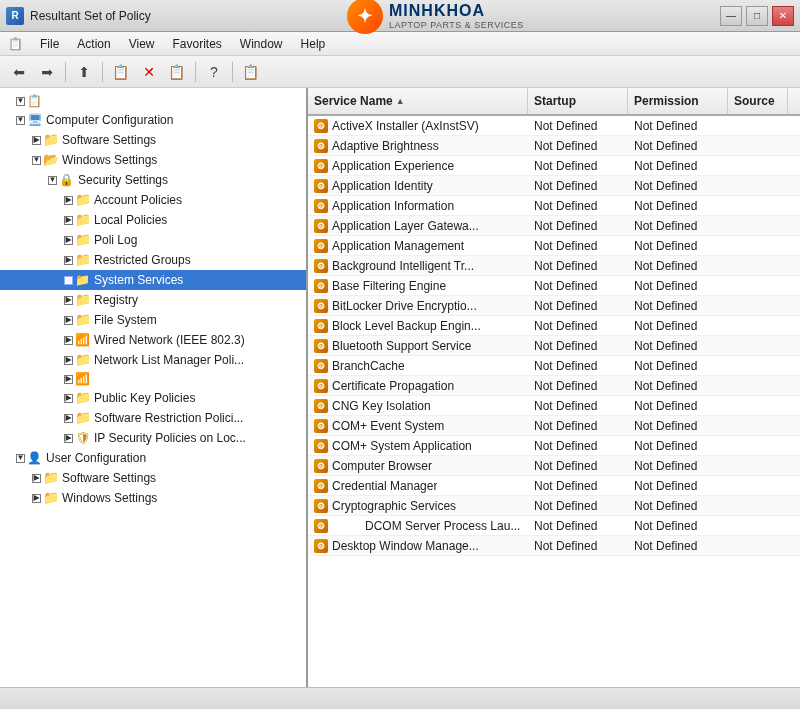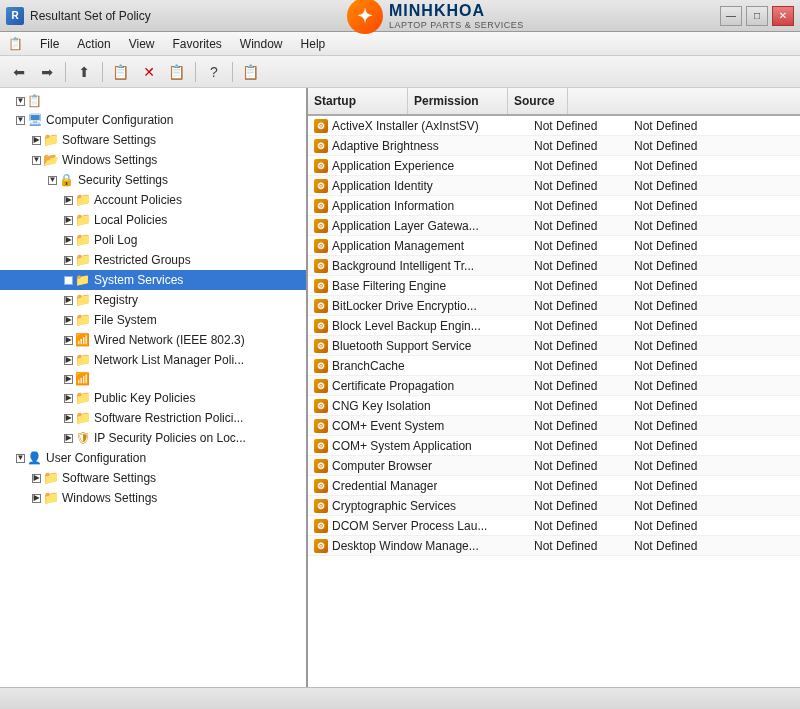--- a/index.html
+++ b/index.html
@@ -534,20 +534,24 @@
         <span class="tree-icon folder-yellow">📁</span>
         <span class="tree-label">Windows Settings</span>
       </div>
 
     </div>
   </div>
 
   <div class="right-panel">
 
     <div class="table-header">
+      <div class="col-header col-service">
+        <span>Service Name</span>
+        <span class="col-sort-arrow">▲</span>
+      </div>
       <div class="col-header col-startup">
         <span>Startup</span>
       </div>
       <div class="col-header col-permission">
         <span>Permission</span>
       </div>
       <div class="col-header col-source">
         <span>Source</span>
       </div>
     </div>
@@ -729,21 +733,21 @@
             <span class="svc-icon">⚙</span>
             <span style="overflow: hidden; text-overflow: ellipsis; white-space: nowrap; max-width: 190px;">Cryptographic Services</span>
           </div>
           <div class="table-cell cell-startup">Not Defined</div>
           <div class="table-cell cell-permission">Not Defined</div>
           <div class="table-cell cell-source"></div>
         </div>
         <div class="table-row">
           <div class="table-cell cell-service">
             <span class="svc-icon">⚙</span>
-            <span style="overflow: hidden; text-overflow: ellipsis; white-space: nowrap; max-width: 190px;">DCOM Server Process Lau...</span>
+            <span style="overflow: hidden; text-overflow: ellipsis; white-space: nowrap; max-width: 190px; margin-left: 33px;">DCOM Server Process Lau...</span>
           </div>
           <div class="table-cell cell-startup">Not Defined</div>
           <div class="table-cell cell-permission">Not Defined</div>
           <div class="table-cell cell-source"></div>
         </div>
         <div class="table-row even">
           <div class="table-cell cell-service">
             <span class="svc-icon">⚙</span>
             <span style="overflow: hidden; text-overflow: ellipsis; white-space: nowrap; max-width: 190px;">Desktop Window Manage...</span>
           </div>

